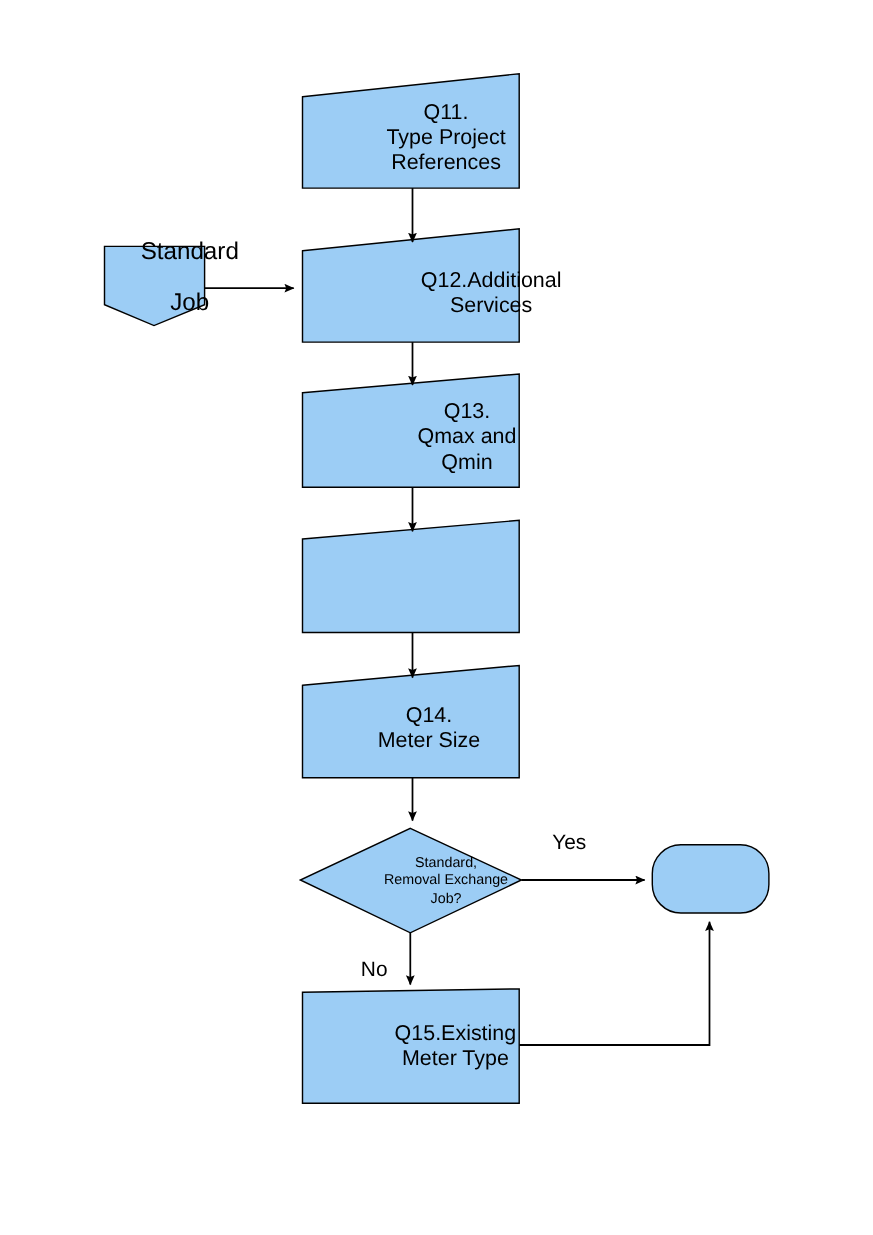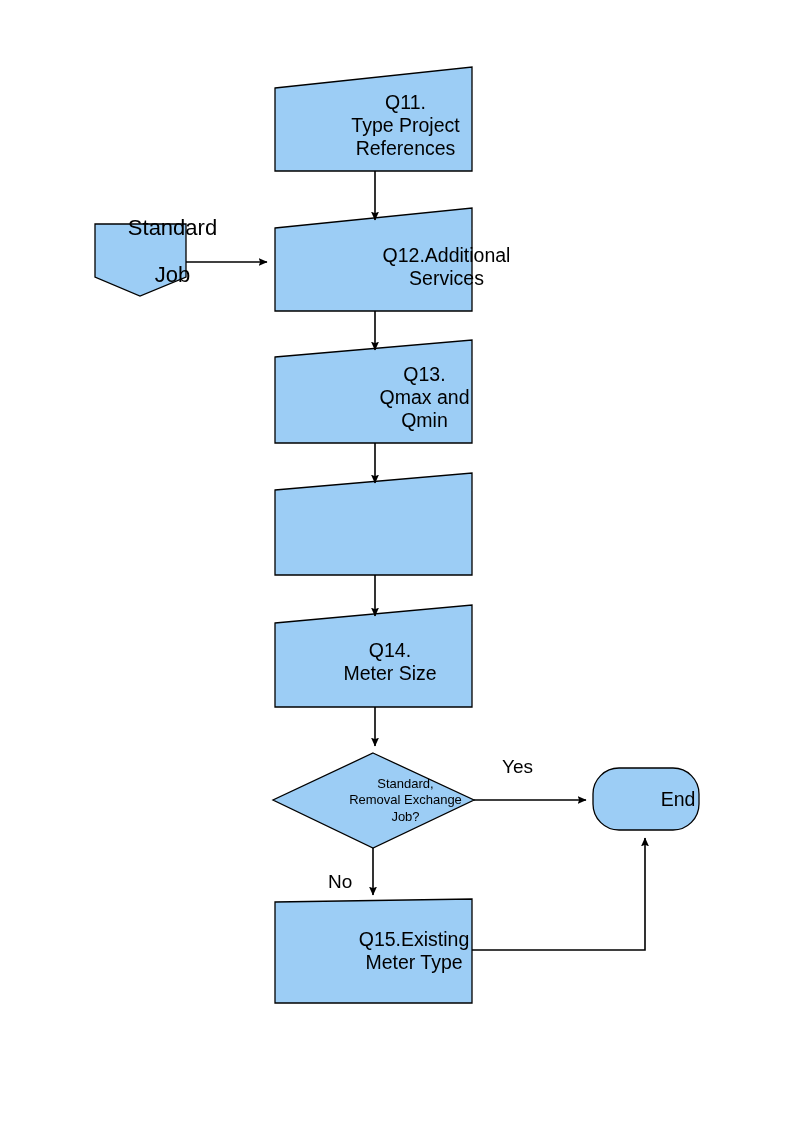--- a/index.html
+++ b/index.html
@@ -129,23 +129,20 @@
     <span>Q14.</span>
     <span>Meter Size</span>
   </div>
 
   <div class="node-label small" style="left:273px; top:753px; width:201px; height:95px;">
     <span>Standard,</span>
     <span>Removal Exchange</span>
     <span>Job?</span>
   </div>
 
-  <div class="node-label big" style="left:593px; top:768px; width:106px; height:62px;">
-    <span>End</span>
-  </div>
 
   <div class="node-label big" style="left:275px; top:899px; width:214px; height:104px;">
     <span>Q15.Existing</span>
     <span>Meter Type</span>
   </div>
 
   <div class="edge-label" style="left:502px; top:756px;">Yes</div>
 
   <div class="edge-label" style="left:328px; top:871px;">No</div>
 

